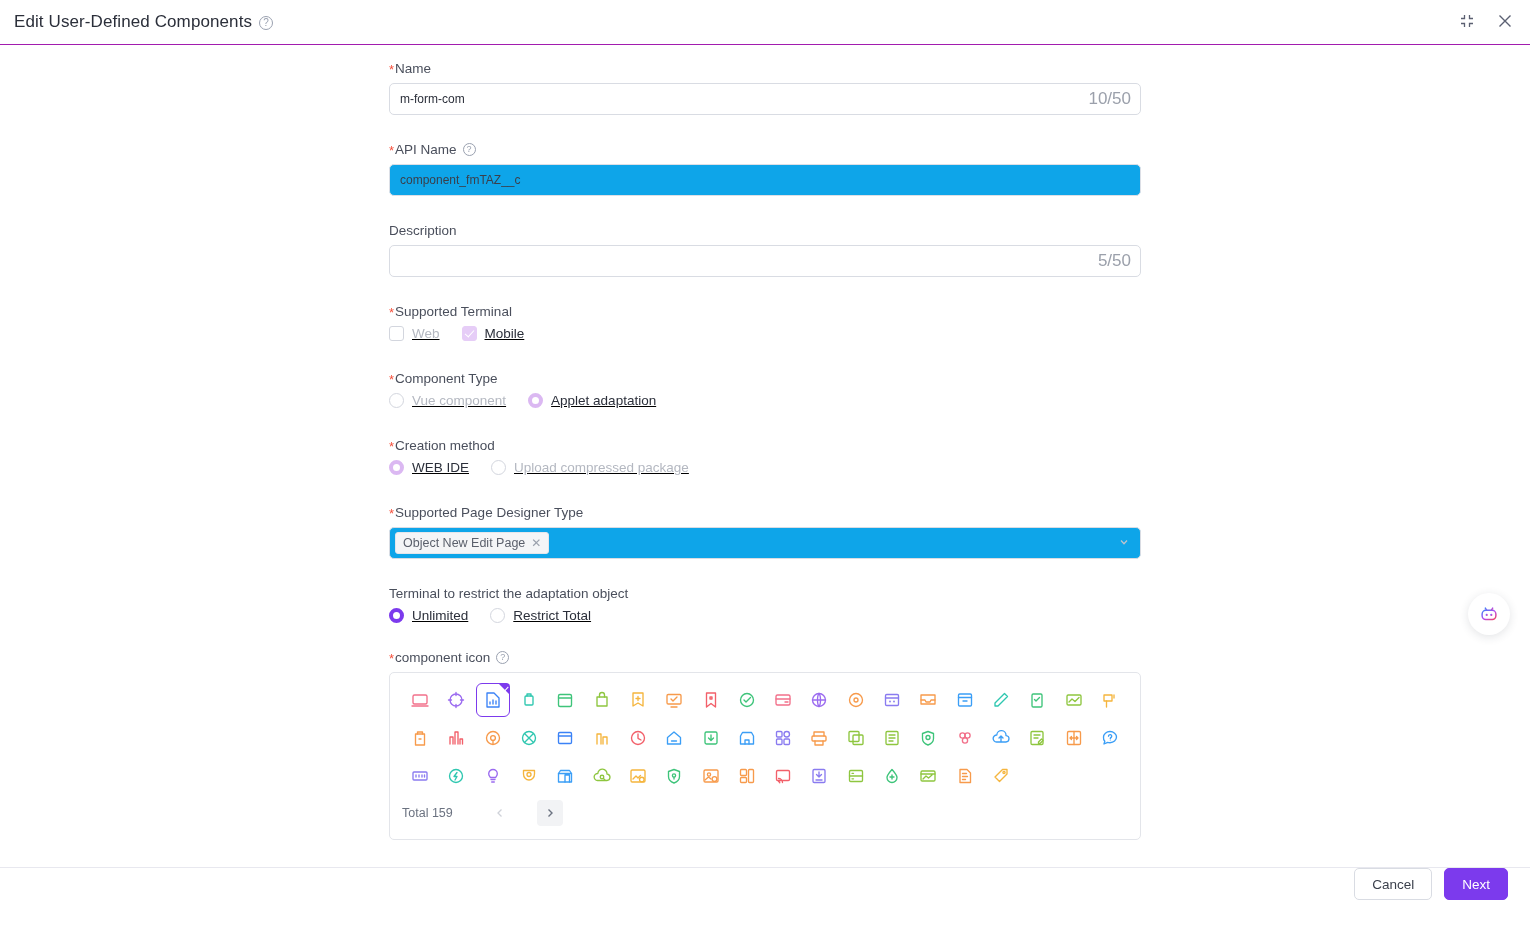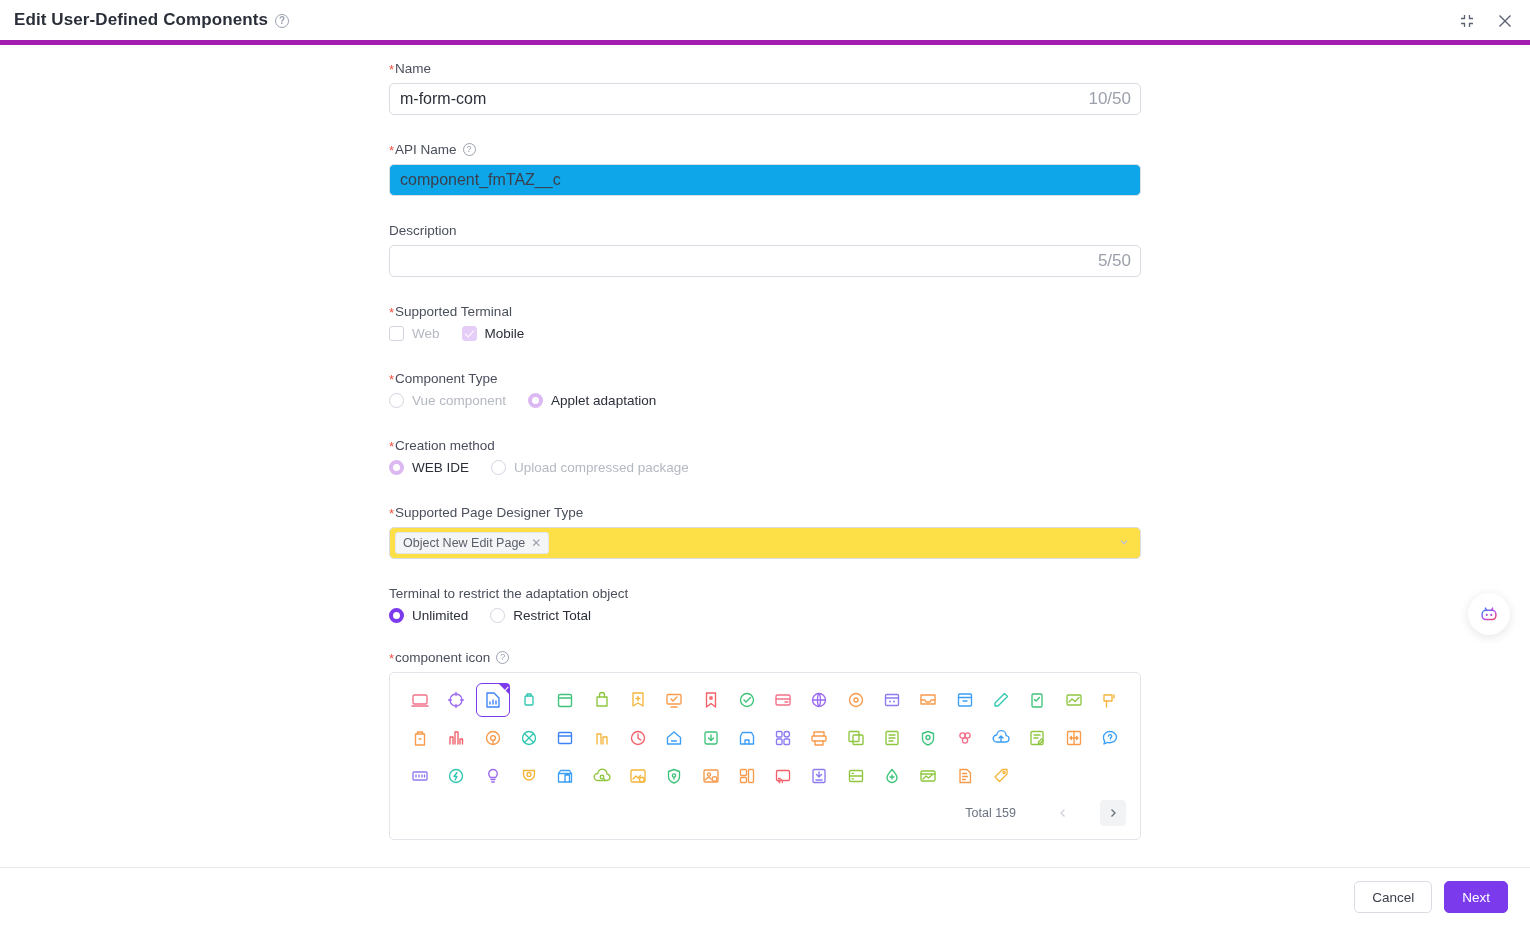--- a/index.html
+++ b/index.html
@@ -8,22 +8,22 @@
     width: 1530px; height: 926px;
     background: #ffffff;
     font-family: "Liberation Sans", sans-serif;
     -webkit-font-smoothing: antialiased;
   }
   .page { position: relative; width: 1530px; height: 926px; overflow: hidden; background:#fff; }
 
   
   .header {
     position: absolute; left:0; top:0; width:1530px; height:45px;
-    border-bottom: 5px solid #a21caf;
-    display:flex; align-items:center;font-weight:bold;
+    border-bottom: 1px solid #a21caf;
+    display:flex; align-items:center;
   }
   .header-title {
     margin-left: 14px;
     font-size: 17px; color: #2b2f3a; letter-spacing: .1px;
   }
   .help-circle {
     display:inline-block; width:14px; height:14px; border-radius:50%;
     border:1px solid #9aa1b0; color:#9aa1b0; font-size:10px; line-height:12px;
     text-align:center; margin-left:7px; position:relative; top:-1px;
     font-family:"Liberation Sans", sans-serif;
@@ -39,50 +39,50 @@
   .field { margin-bottom: 0; }
   .label {
     font-size: 13.5px; color:#4a4f5c; margin-bottom: 7px; display:flex; align-items:center;
   }
   .label.req::before { content:"*"; color:#f5503c; font-size:13px; margin-right:1px; position:relative; top:1px;}
   .label .help-circle { width:13px; height:13px; font-size:9px; line-height:11px; margin-left:6px; top:0; }
 
   .input-wrap { position:relative; }
   .input {
     width:752px; height:32px; border:1px solid #d9dce3; border-radius:5px;
-    background:#fff; font-size:16px; color:#2b2f3a; padding:0 58px 0 10px;
+    background:#fff; font-size:12px; color:#2b2f3a; padding:0 58px 0 10px;
     font-family:"Liberation Sans", sans-serif; outline:none;
   }
   .input.readonly { background:#0ea5e9; color:#3a3f4b; border-color:#dcdfe6; padding-right:10px;}
   .counter {
     position:absolute; right:10px; top:50%; transform:translateY(-50%);
     font-size:17px; color:#9ba0ab; pointer-events:none;
   }
 
   
-  .opt-row { display:flex; align-items:center; }
+  .opt-row { display:flex; align-items:center;text-decoration:underline; }
   .opt { display:flex; align-items:center; margin-right:22px; }
   .opt .txt { font-size:13.5px; margin-left:8px; }
 
   .cbox { width:15px; height:15px; border-radius:3px; border:1px solid #d3d6de; background:#fff; display:inline-block; }
   .cbox.checked-disabled { background:#e6cdf7; border-color:#e6cdf7; position:relative; }
   .cbox.checked-disabled::after {
     content:""; position:absolute; left:4px; top:1px; width:4px; height:8px;
     border:solid #ffffff; border-width:0 1.6px 1.6px 0; transform:rotate(42deg);
   }
   .txt.dim { color:#b4b8c1; }
   .txt.on { color:#2b2f3a; }
 
   .radio { width:15px; height:15px; border-radius:50%; border:1px solid #d3d6de; background:#fff; display:inline-block; position:relative;}
   .radio.sel-disabled { border:4px solid #dbb8f2; background:#fff; }
   .radio.sel-active { border:4px solid #7c3aed; background:#fff; }
 
   
   .select {
-    width:752px; min-height:32px; border:1px solid #d9dce3; border-radius:5px; background:#fde047;
+    width:752px; min-height:32px; border:1px solid #d9dce3; border-radius:5px; background:#0ea5e9;
     display:flex; align-items:center; padding:0 28px 0 5px; position:relative;
   }
   .tag {
     display:inline-flex; align-items:center; gap:6px;
     background:#f4f5f7; border:1px solid #e4e6eb; border-radius:3px;
     height:22px; padding:0 7px; font-size:12.5px; color:#5a5f6b;
   }
   .tag-x { color:#9aa0ac; font-size:12px; cursor:pointer; line-height:1; }
   .sel-chev { position:absolute; right:10px; top:50%; transform:translateY(-50%); }
 
@@ -99,40 +99,40 @@
   .icon-cell.selected { border:1.5px solid #7c3aed; }
   .icon-cell.selected .corner {
     position:absolute; right:-1px; top:-1px; width:0; height:0;
     border-top:12px solid #7c3aed; border-left:12px solid transparent;
     border-top-right-radius:4px;
   }
   .icon-cell.selected .corner::after {
     content:""; position:absolute; left:-7px; top:-10px; width:3px; height:5.5px;
     border:solid #fff; border-width:0 1.3px 1.3px 0; transform:rotate(42deg);
   }
-  .pager { display:flex; align-items:center; justify-content:flex-end; gap:24px; height:40px; padding-right:2px; }
+  .pager { display:flex; align-items:center; gap:24px; height:40px; padding-right:2px; }
   .total { font-size:12.5px; color:#6b7280; margin-right:10px; }
   .pg-btn {
     width:26px; height:26px; border-radius:4px; display:flex; align-items:center; justify-content:center;
     cursor:pointer; background:transparent;
   }
   .pg-btn.active { background:#f2f3f5; }
   .pg-btn.disabled { cursor:default; }
 
   
   .fab {
     position:absolute; right:20px; top:548px; width:42px; height:42px; border-radius:50%;
     background:#fff; box-shadow:0 2px 10px rgba(40,44,63,.13); display:flex; align-items:center; justify-content:center;
     cursor:pointer;
   }
 
   
   .footer {
     position:absolute; left:0; bottom:0; width:1530px; height:59px;
-    border-top:1px solid #e8e8ef; display:flex; align-items:center; justify-content:flex-end;
+    border-top:1px solid #e8e8ef; display:flex; justify-content:flex-end;
     padding-right:22px; gap:12px; background:#fff;
   }
   .btn {
     height:32px; border-radius:5px; font-size:13.5px; padding:0 17px; cursor:pointer;
     font-family:"Liberation Sans", sans-serif; border:1px solid #d9dce3; background:#fff; color:#3a3f4b;
   }
   .btn.primary { background:#7c3aed; border-color:#7c3aed; color:#fff; } .gap-m { height:27px; } .gap-l { height:30px; }
 </style>
 </head>
 <body>

